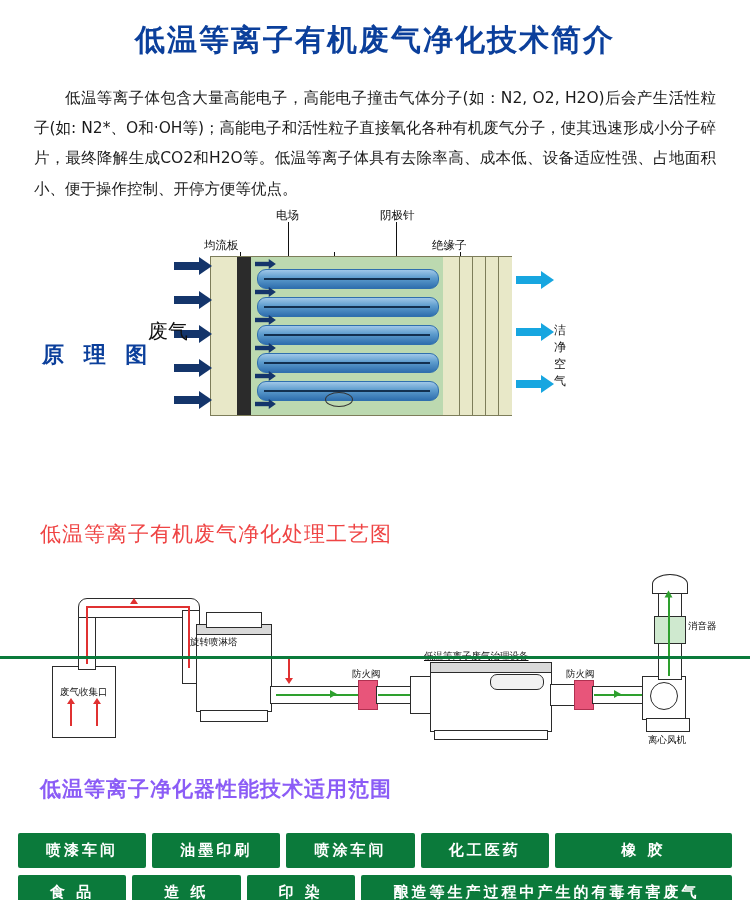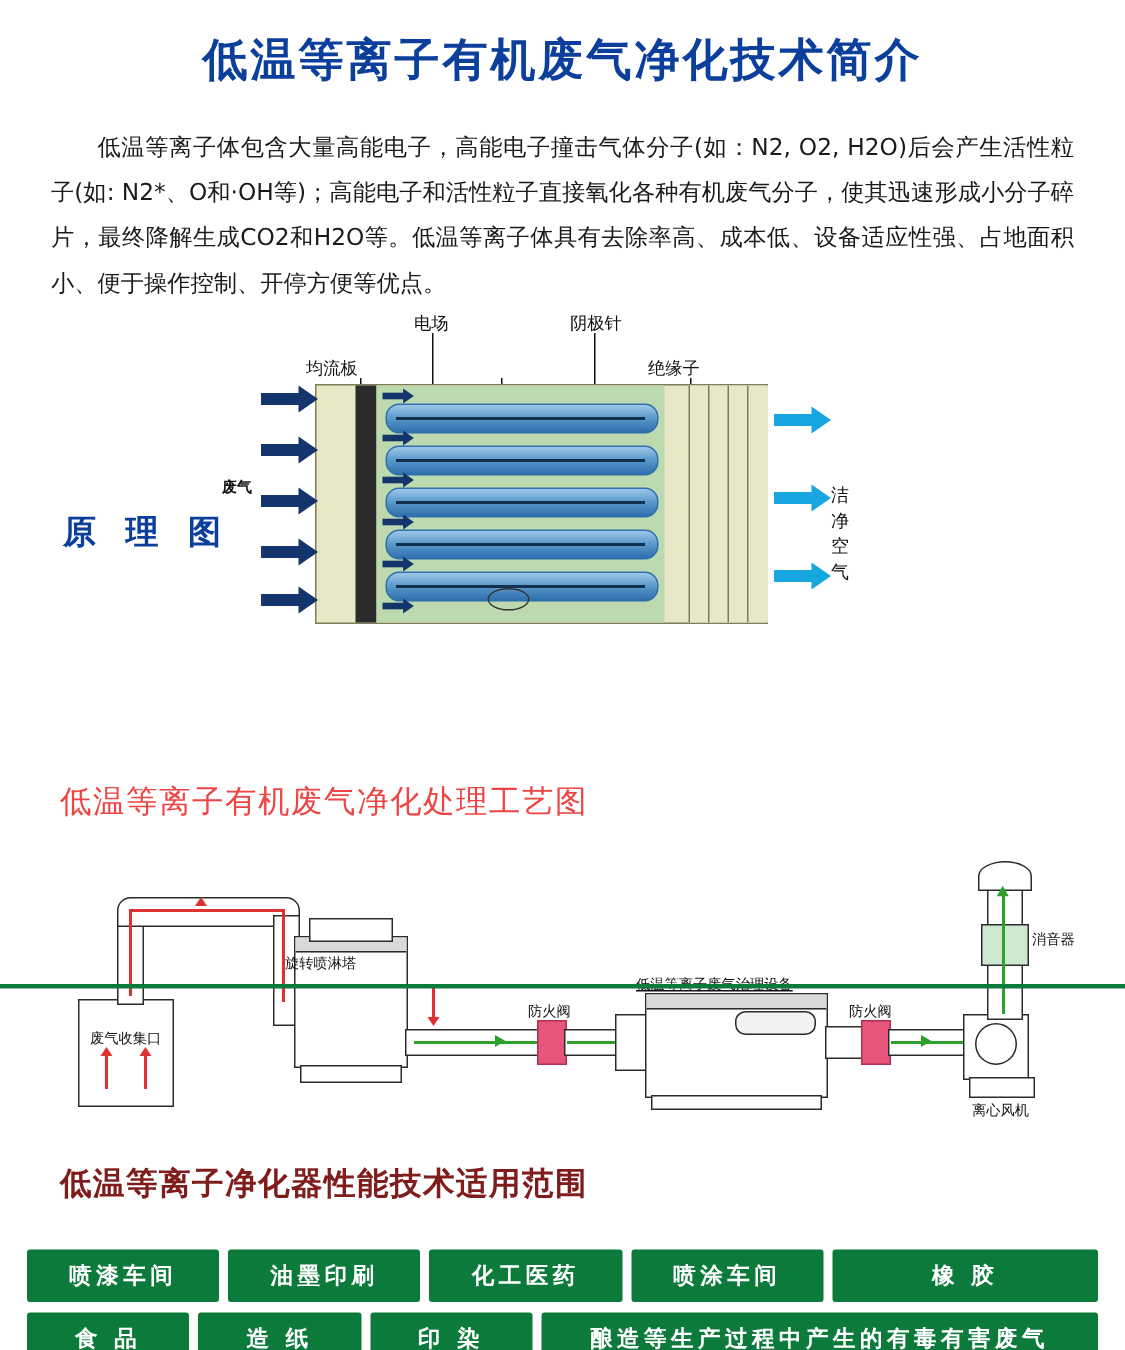--- a/index.html
+++ b/index.html
@@ -84,21 +84,21 @@
     border-left:13px solid #14356b;
   }
   .arrow-cyan{
     position:absolute;width:26px;height:8px;background:#17a6e0;
   }
   .arrow-cyan::after{
     content:"";position:absolute;right:-12px;top:-5px;width:0;height:0;
     border-top:9px solid transparent;border-bottom:9px solid transparent;
     border-left:13px solid #17a6e0;
   }
-  .side-text{position:absolute;font-size:10px;font-weight:bold;color:#111;}
+  .side-text{position:absolute;font-size:20px;font-weight:normal;color:#111;}
   .note{
     position:absolute;left:286px;top:228px;width:240px;
     font-size:10.5px;line-height:1.6;color:#111;
   }
   .ellipse-mark{
     position:absolute;left:325px;top:174px;width:26px;height:13px;
     border:1.5px solid #333;border-radius:50%;
   }
 
   
@@ -116,21 +116,21 @@
     border-left:4px solid transparent;border-right:4px solid transparent;}
   .green-tri{position:absolute;width:0;height:0;
     border-top:4px solid transparent;border-bottom:4px solid transparent;
     border-left:7px solid #2ea02e;}
 
   .machine{position:absolute;border:1px solid #2b2b2b;background:#fff;}
   .machine .top{position:absolute;left:0;right:0;top:0;height:9px;background:#d9d9d9;border-bottom:1px solid #2b2b2b;}
 
   
   .sec3-title{
-    color:#7f1d1d;font-weight:bold;font-size:21px;
+    color:#8b5cf6;font-weight:bold;font-size:21px;
     margin:6px 0 0 40px;letter-spacing:1px;
   }
   .scope{margin:30px 18px 0 18px;}
   .scope-row{display:flex;gap:6px;margin-bottom:7px;}
   .chip{
     background:#0b7a3b;color:#fff;font-weight:bold;font-size:15px;
     text-align:center;padding:8px 0;letter-spacing:3px;
     border-radius:2px;
   }
   .bottom-rule{
@@ -283,22 +283,22 @@
     <div class="greenline" style="left:668px;top:40px;width:2px;height:82px;"></div>
     <div class="green-tri" style="left:665px;top:36px;transform:rotate(-90deg);"></div>
   </div>
 
   <div class="sec3-title">低温等离子净化器性能技术适用范围</div>
 
   <div class="scope">
     <div class="scope-row">
       <div class="chip" style="flex:1.05">喷漆车间</div>
       <div class="chip" style="flex:1.05">油墨印刷</div>
+      <div class="chip" style="flex:1.05">喷涂车间</div>
       <div class="chip" style="flex:1.05">化工医药</div>
-      <div class="chip" style="flex:1.05">喷涂车间</div>
       <div class="chip" style="flex:1.45">橡 胶</div>
     </div>
     <div class="scope-row">
       <div class="chip" style="flex:1.05">食 品</div>
       <div class="chip" style="flex:1.05">造 纸</div>
       <div class="chip" style="flex:1.05">印 染</div>
       <div class="chip" style="flex:3.6">酿造等生产过程中产生的有毒有害废气</div>
     </div>
   </div>
 

